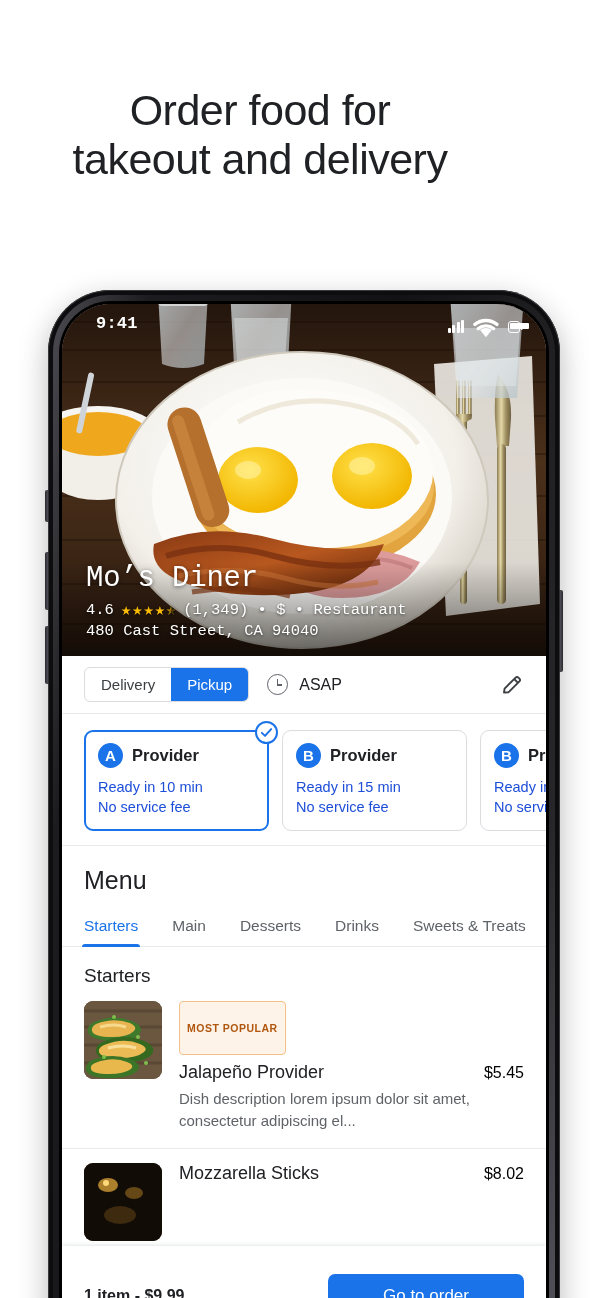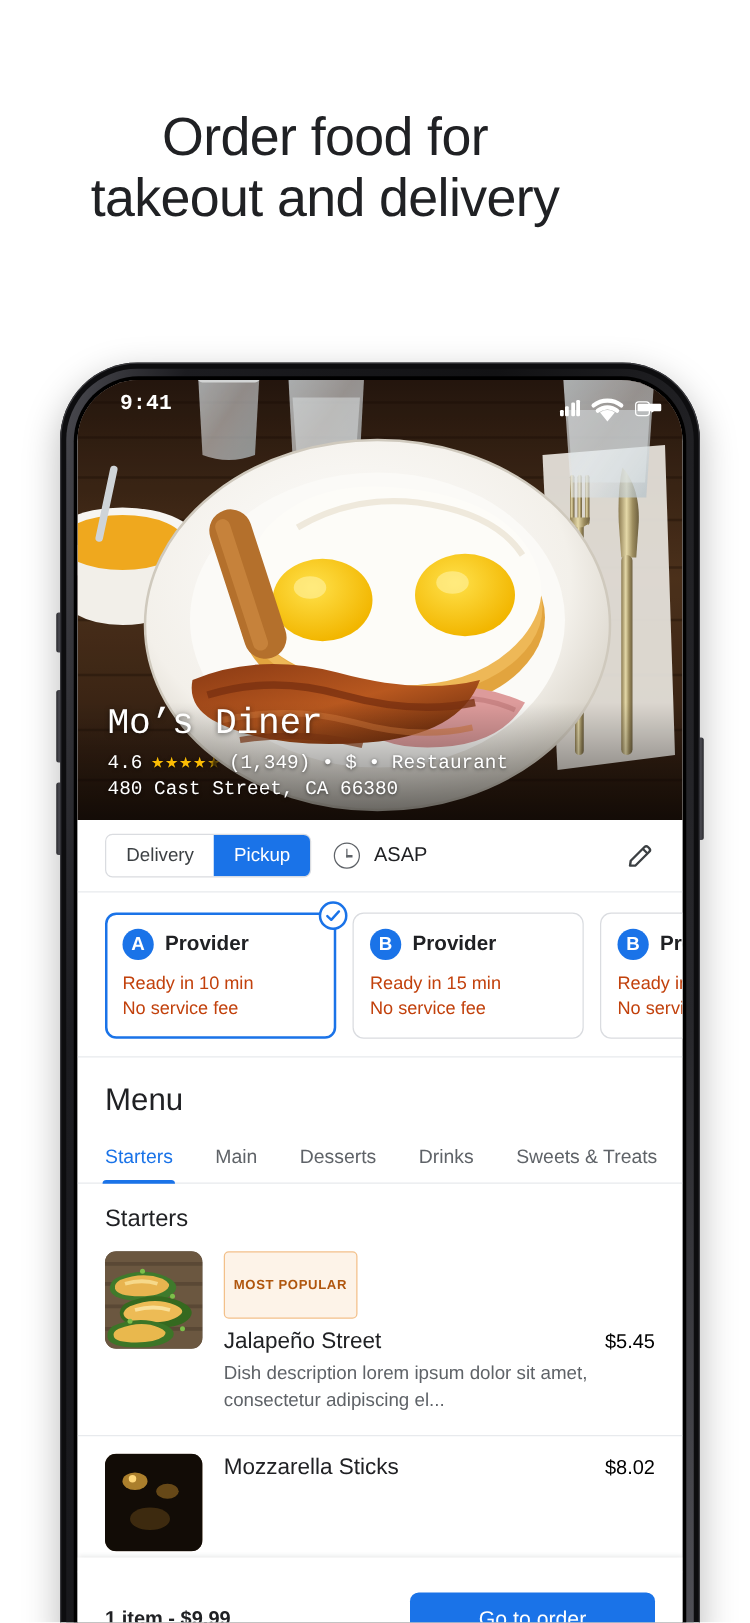--- a/index.html
+++ b/index.html
@@ -319,21 +319,21 @@
   .plogo {
     width: 25px; height: 25px;
     border-radius: 50%;
     background: #1a73e8;
     color: #fff;
     font-size: 15px;
     font-weight: 700;
     display: flex; align-items: center; justify-content: center;
   }
   .pname { font-size: 16.5px; font-weight: 700; color: #202124; }
-  .pline { font-size: 14.5px; color: #c2410c; line-height: 20px; white-space: nowrap; }
+  .pline { font-size: 14.5px; color: #1d4ed8; line-height: 20px; white-space: nowrap; }
   .check {
     position: absolute;
     right: -11px; top: -11px;
     width: 23px; height: 23px;
     border-radius: 50%;
     background: #fff;
     border: 2px solid #1a73e8;
     display: flex; align-items: center; justify-content: center;
   }
   .check svg { width: 13px; height: 13px; }
@@ -616,21 +616,21 @@
             <span>(1,349)</span>
             <span>&nbsp;</span>
             <span>•</span>
             <span>&nbsp;</span>
             <span>$</span>
             <span>&nbsp;</span>
             <span>•</span>
             <span>&nbsp;</span>
             <span>Restaurant</span>
           </div>
-          <div class="place-addr">480 Cast Street, CA 66380</div>
+          <div class="place-addr">480 Cast Street, CA 94040</div>
         </div>
       </div>
 
       <div class="sheet">
 
         <div class="mode-row">
           <div class="seg">
             <div>Delivery</div>
             <div class="active">Pickup</div>
           </div>
@@ -721,21 +721,21 @@
               </g>
               <circle cx="30" cy="16" r="2" fill="#7dbf4a"></circle>
               <circle cx="54" cy="36" r="2" fill="#7dbf4a"></circle>
               <circle cx="20" cy="56" r="2" fill="#7dbf4a"></circle>
               <circle cx="62" cy="62" r="2" fill="#7dbf4a"></circle>
             </svg>
           </div>
           <div class="dish-body">
             <div class="badge">MOST POPULAR</div>
             <div class="dish-row">
-              <div class="dish-name">Jalapeño Street</div>
+              <div class="dish-name">Jalapeño Provider</div>
               <div class="dish-price">$5.45</div>
             </div>
             <div class="dish-desc">Dish description lorem ipsum dolor sit amet, consectetur adipiscing el...</div>
           </div>
         </div>
 
         <div class="dish" style="padding-top:14px">
           <div class="dish-thumb">
             <svg viewBox="0 0 78 78" preserveAspectRatio="xMidYMid slice" aria-hidden="true">
               <rect width="78" height="78" fill="#120c06"></rect>

